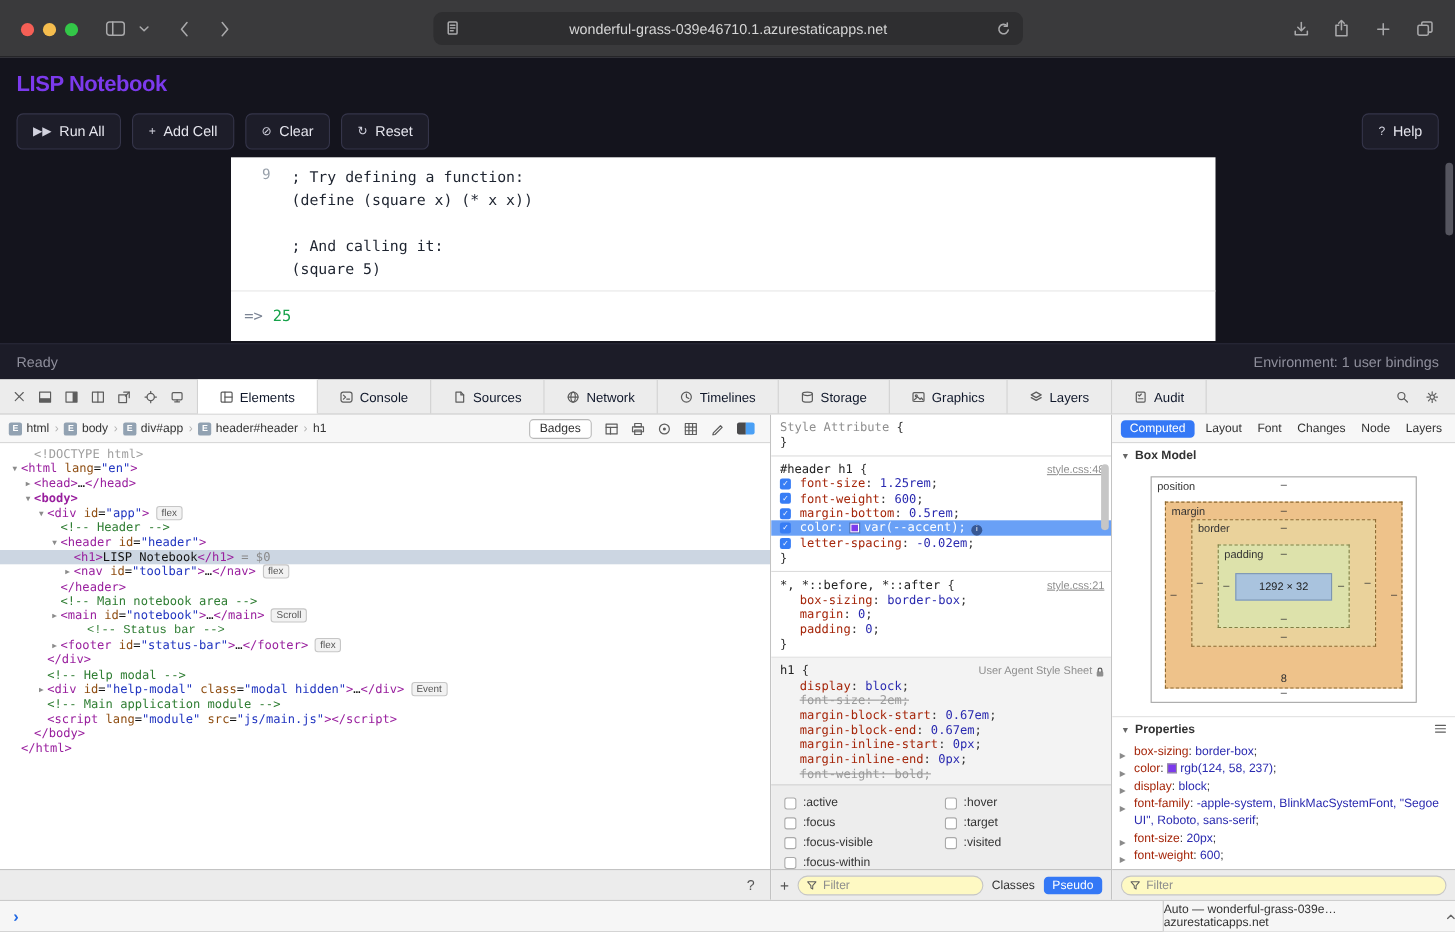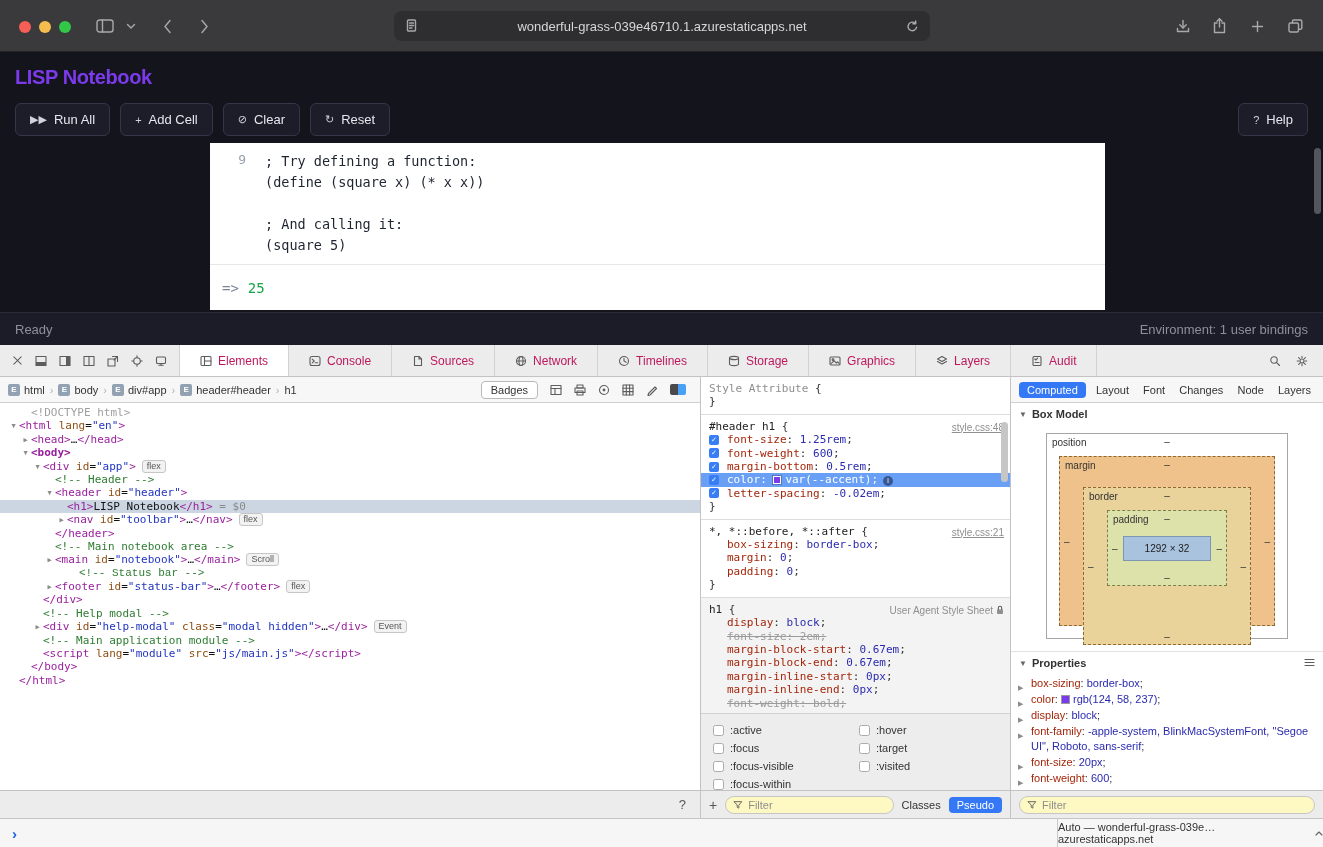--- a/index.html
+++ b/index.html
@@ -45,21 +45,21 @@
 
   
   .inspector{position:absolute;left:0;top:345px;width:100%;height:502px;background:#ececec}
   .inspector .ic svg{stroke:#5d5d5d;fill:none;stroke-width:1.1;stroke-linecap:round;stroke-linejoin:round}
   .ic{display:inline-flex;align-items:center;justify-content:center}
 
   .insp-tabbar{position:absolute;left:0;top:0;width:100%;height:32px;background:#ececec;border-bottom:1px solid #c3c3c3;
                display:flex;align-items:stretch}
   .insp-left-icons{display:flex;align-items:center;gap:12px;padding:0 12px;border-right:1px solid #d2d2d2}
   .insp-tabs{display:flex;align-items:stretch}
-  .itab{display:flex;align-items:center;gap:6px;padding:0 20px;font-size:12px;color:#be185d;border-right:1px solid #d2d2d2}
+  .itab{display:flex;align-items:center;gap:6px;padding:0 20px;font-size:12px;color:#0f172a;border-right:1px solid #d2d2d2}
   .itab.active{background:#fff}
   .insp-right-icons{margin-left:auto;display:flex;align-items:center;gap:15px;padding:0 15px}
 
   .insp-body{position:absolute;left:0;top:32px;width:100%;height:441px;background:#fff}
   .col{position:absolute;top:0;height:441px;overflow:hidden}
   .col-dom{left:0;width:700px}
   .col-styles{left:700px;width:310px;border-left:1px solid #c3c3c3;background:#fff}
   .col-computed{left:1010px;width:313px;border-left:1px solid #c3c3c3;background:#fff}
   .colfoot{position:absolute;left:0;bottom:0;width:100%;height:28px;background:#ececec;border-top:1px solid #c3c3c3;
            display:flex;align-items:center}
@@ -141,21 +141,21 @@
   .ctab.active{background:#3478f6;color:#fff;border-radius:4px;padding:2px 8px}
   .comp-scroll{position:absolute;left:0;top:26px;width:100%;height:387px;background:#fff;overflow:hidden}
   .comp-sec-head{display:flex;align-items:center;gap:5px;padding:5px 8px;font-size:11px;font-weight:700;color:#333;position:relative}
   .sec-arrow{font-size:8px;color:#666}
   .props-head{border-top:1px solid #e2e2e2;margin-top:12px}
   .props-menu{position:absolute;right:8px;top:6px}
   .bm-pos{position:relative;width:242px;height:206px;margin:8px auto 0;background:#fff;border:1px solid #a6a6a6;
           font-family:"Liberation Sans",sans-serif}
   .bm-box{position:absolute}
   .bm-margin{left:12px;top:22px;width:216px;height:170px;background:#eec28a;border:1px dashed #8d6a33}
-  .bm-border{left:23px;top:30px;width:168px;height:158px;background:#ead29b;border:1px dashed #8d6a33}
+  .bm-border{left:23px;top:15px;width:168px;height:116px;background:#ead29b;border:1px dashed #8d6a33}
   .bm-padding{left:23px;top:22px;width:120px;height:76px;background:#dde2ab;border:1px dashed #7f7f45}
   .bm-content{left:15px;top:25px;width:88px;height:25px;background:#a9c3de;border:1px solid #7d96b1;
               display:flex;align-items:center;justify-content:center;font-size:10px;color:#1c1c1c}
   .bm-label{position:absolute;left:5px;top:3px;font-size:10px;color:#333}
   .bm-v{position:absolute;font-size:10px;color:#333}
   .bm-v.t{left:50%;top:2px;transform:translateX(-50%)}
   .bm-v.b{left:50%;bottom:2px;transform:translateX(-50%)}
   .bm-v.l{left:4px;top:50%;transform:translateY(-50%)}
   .bm-v.r{right:4px;top:50%;transform:translateY(-50%)}
   #compProps{padding-top:2px}

